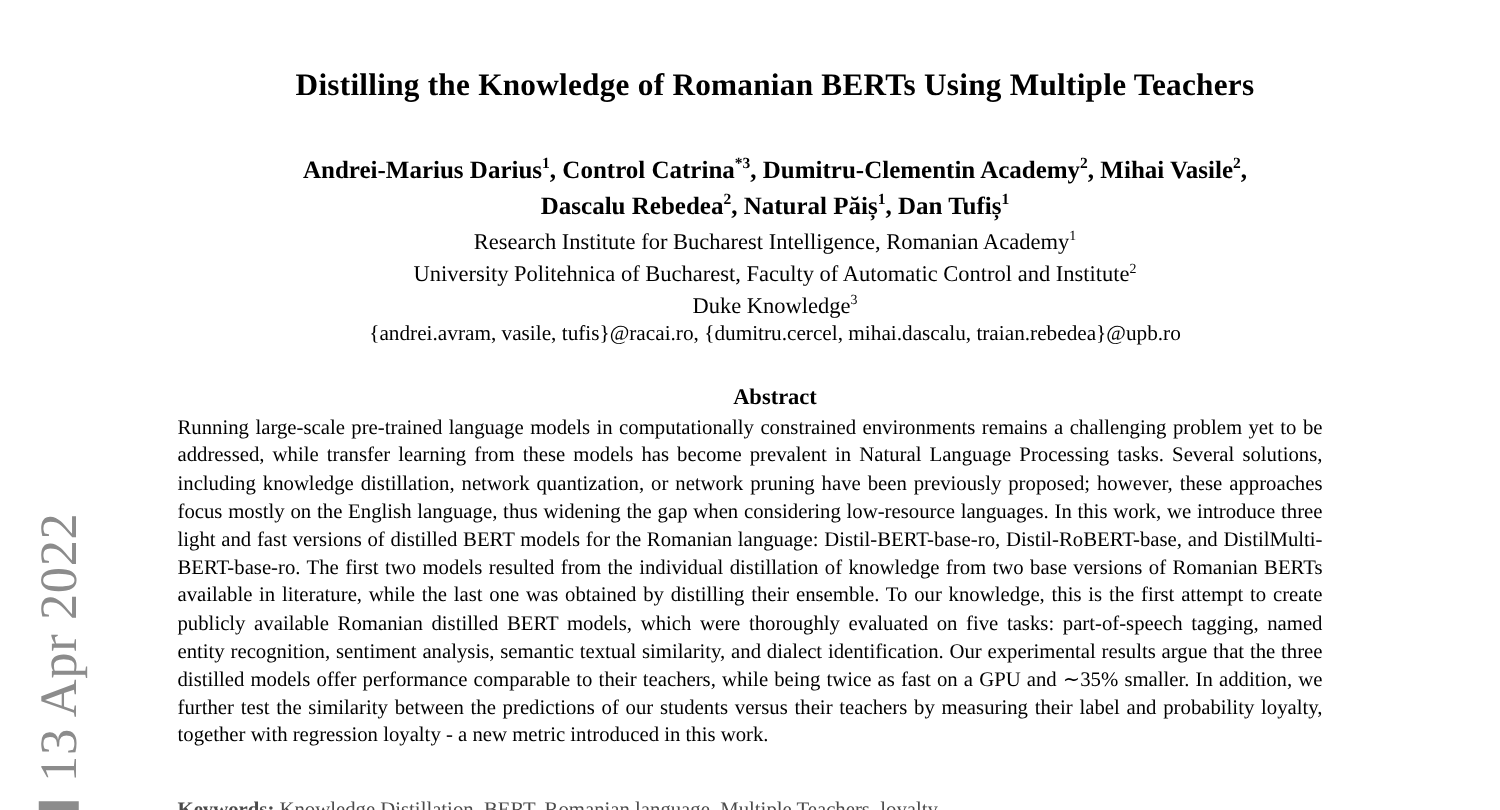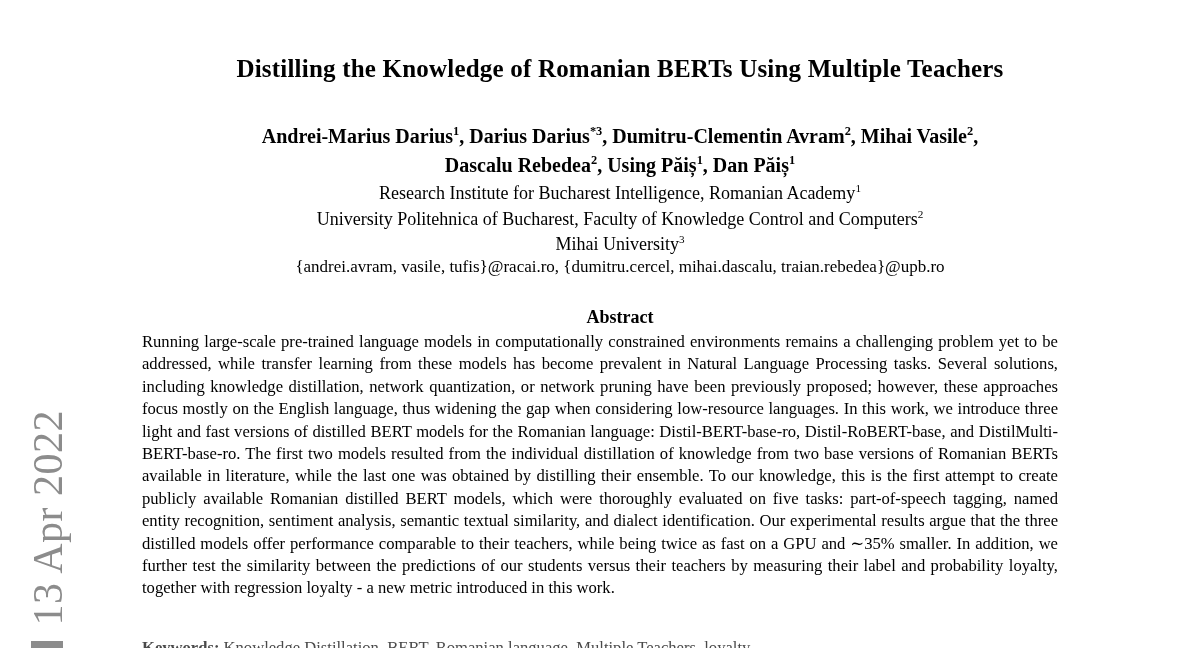--- a/index.html
+++ b/index.html
@@ -58,35 +58,35 @@
 <body>
 
 <div class="page">
 
   <div class="arxiv-stamp" style="color: rgb(140, 140, 140);">13 Apr 2022</div>
   <div class="stamp-fragment"></div>
 
   <div class="center-line paper-title">Distilling the Knowledge of Romanian BERTs Using Multiple Teachers</div>
 
   <div class="center-line authors authors-1">
-    <span>Andrei-Marius Darius</span><sup>1</sup><span>, </span><span>Darius Darius</span><sup>*3</sup><span>, </span><span>Dumitru-Clementin Avram</span><sup>2</sup><span>, </span><span>Mihai Vasile</span><sup>2</sup><span>,</span>
+    <span>Andrei-Marius Darius</span><sup>1</sup><span>, </span><span>Control Catrina</span><sup>*3</sup><span>, </span><span>Dumitru-Clementin Academy</span><sup>2</sup><span>, </span><span>Mihai Vasile</span><sup>2</sup><span>,</span>
   </div>
 
   <div class="center-line authors authors-2">
-    <span>Dascalu Rebedea</span><sup>2</sup><span>, </span><span>Using Păiș</span><sup>1</sup><span>, </span><span>Dan Păiș</span><sup>1</sup><span></span>
+    <span>Dascalu Rebedea</span><sup>2</sup><span>, </span><span>Natural Păiș</span><sup>1</sup><span>, </span><span>Dan Tufiș</span><sup>1</sup><span></span>
   </div>
 
   <div class="center-line affil affil-1">
     <span>Research Institute for Bucharest Intelligence, Romanian Academy</span><sup>1</sup>
   </div>
   <div class="center-line affil affil-2">
-    <span>University Politehnica of Bucharest, Faculty of Knowledge Control and Computers</span><sup>2</sup>
+    <span>University Politehnica of Bucharest, Faculty of Automatic Control and Institute</span><sup>2</sup>
   </div>
   <div class="center-line affil affil-3">
-    <span>Mihai University</span><sup>3</sup>
+    <span>Duke Knowledge</span><sup>3</sup>
   </div>
 
   <div class="center-line emails">{andrei.avram, vasile, tufis}@racai.ro, {dumitru.cercel, mihai.dascalu, traian.rebedea}@upb.ro</div>
 
   <div class="center-line abstract-heading">Abstract</div>
   <div class="abstract-body">Running large-scale pre-trained language models in computationally constrained environments remains a challenging problem yet to be addressed, while transfer learning from these models has become prevalent in Natural Language Processing tasks. Several solutions, including knowledge distillation, network quantization, or network pruning have been previously proposed; however, these approaches focus mostly on the English language, thus widening the gap when considering low-resource languages. In this work, we introduce three light and fast versions of distilled BERT models for the Romanian language: Distil-BERT-base-ro, Distil-RoBERT-base, and DistilMulti-BERT-base-ro. The first two models resulted from the individual distillation of knowledge from two base versions of Romanian BERTs available in literature, while the last one was obtained by distilling their ensemble. To our knowledge, this is the first attempt to create publicly available Romanian distilled BERT models, which were thoroughly evaluated on five tasks: part-of-speech tagging, named entity recognition, sentiment analysis, semantic textual similarity, and dialect identification. Our experimental results argue that the three distilled models offer performance comparable to their teachers, while being twice as fast on a GPU and ∼35% smaller. In addition, we further test the similarity between the predictions of our students versus their teachers by measuring their label and probability loyalty, together with regression loyalty - a new metric introduced in this work.</div>
 
   <div class="keywords-line">
     <b>Keywords:</b><span> Knowledge Distillation, BERT, Romanian language, Multiple Teachers, loyalty</span>
   </div>

